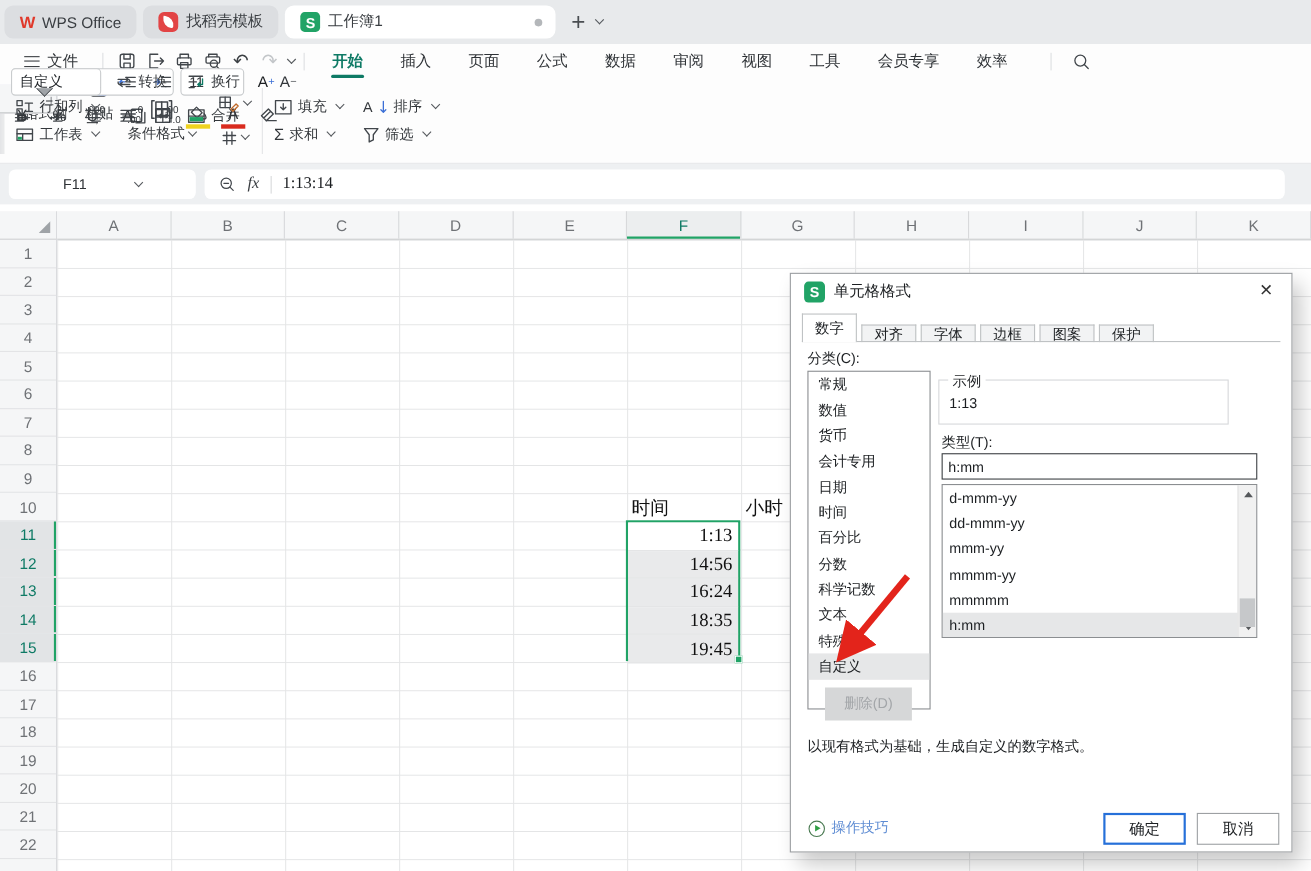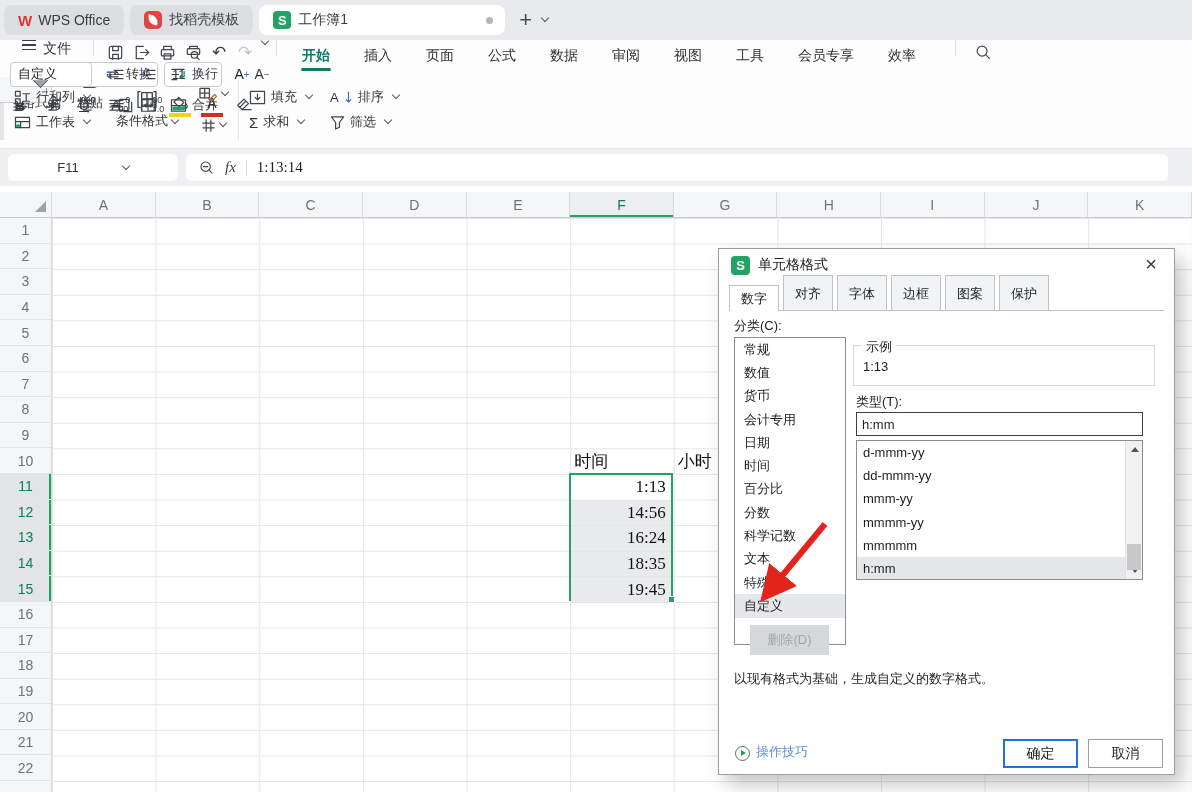--- a/index.html
+++ b/index.html
@@ -13,21 +13,21 @@
   .wtab{height:30px;border-radius:8px;background:#dcdee1;display:flex;align-items:center;gap:7px;padding:0 14px;margin-right:6px;font-size:14px;color:#3a3e42;}
   .wtab.active{background:#fff;width:246px;position:relative;}
   .wlogo{color:#e0392b;font-weight:bold;font-size:15px;letter-spacing:-1px;}
   .docerlogo{width:18px;height:18px;border-radius:5px;background:#e24445;position:relative;}
   .docerlogo i{position:absolute;left:4px;top:4px;width:10px;height:10px;background:#fff;border-radius:0 10px 2px 10px;transform:rotate(8deg);}
   .slogo{width:18px;height:18px;border-radius:4px;background:#21a366;color:#fff;font-weight:bold;font-size:13px;display:flex;align-items:center;justify-content:center;}
   .moddot{position:absolute;right:12px;width:7px;height:7px;border-radius:50%;background:#b4b7ba;}
   .newtab{font-size:22px;color:#4a4e52;margin:0 6px 0 8px;line-height:1;cursor:default;}
 
   
-  .menubar{position:absolute;left:0;top:40px;width:1192px;height:31px;background:#fdfdfd;display:flex;font-size:14px;}
+  .menubar{position:absolute;left:0;top:40px;width:1192px;height:31px;background:#fdfdfd;display:flex;align-items:center;font-size:14px;}
   .hamb{width:14px;height:10px;border-top:1.6px solid #3c4044;border-bottom:1.6px solid #3c4044;position:relative;margin:0 7px 0 22px;}
   .hamb:after{content:"";position:absolute;left:0;top:3.2px;width:100%;height:1.6px;background:#3c4044;}
   .mfile{margin-right:14px;}
   .mico{width:26px;height:24px;display:flex;align-items:center;justify-content:center;}
   .msep{width:1px;height:16px;background:#dddfe1;margin:0 8px;}
   #menu-tabs{display:flex;align-items:center;}
   .menu-tab{padding:0 17px;height:31px;display:flex;align-items:center;color:#2e3236;cursor:default;}
   .menu-tab.active{color:#0e7a65;font-weight:bold;position:relative;}
   .menu-tab.active:after{content:"";position:absolute;left:16px;right:16px;bottom:0;height:3px;background:#0e7a65;border-radius:2px;}
 
@@ -82,27 +82,27 @@
   .time-cell{height:25.6px;display:flex;align-items:center;justify-content:flex-end;padding-right:5px;font-family:"Liberation Serif",serif;font-size:17px;color:#111;background:#e9eaeb;border-bottom:1px solid #e4e5e6;}
   .time-cell:first-child{background:#fff;}
   .fillhandle{position:absolute;right:-4px;bottom:-4px;width:7px;height:7px;background:#21a366;border:1px solid #fff;}
 
   
   .dialog{position:absolute;left:718px;top:248px;width:457px;height:527px;background:#fff;border:1px solid #9b9e a1;border:1px solid #9b9ea1;box-shadow:8px 10px 18px rgba(0,0,0,.22);font-size:13px;color:#1c1f22;}
   .dtitle{position:absolute;left:0;top:0;right:0;height:32px;display:flex;align-items:center;gap:8px;padding:0 12px;font-size:14px;}
   .dclose{position:absolute;right:10px;top:4px;font-size:20px;color:#333;width:26px;text-align:center;}
   .dtabs{position:absolute;left:10px;top:36px;right:10px;height:26px;display:flex;align-items:flex-end;}
   .dtabs:after{content:"";position:absolute;left:0;right:0;bottom:0;height:1px;background:#bfc2c4;}
-  .dtab{height:36px;padding:0 11px;display:flex;align-items:center;border:1px solid #bfc2c4;border-bottom:none;margin-right:4px;background:#f2f3f4;position:relative;}
+  .dtab{height:16px;padding:0 11px;display:flex;align-items:center;border:1px solid #bfc2c4;border-bottom:none;margin-right:4px;background:#f2f3f4;position:relative;}
   .dtab.active{background:#fff;height:26px;z-index:2;}
   .dlabel{position:absolute;font-size:13px;color:#1c1f22;}
   #cat-list{position:absolute;left:15px;top:88px;width:112px;height:308px;border:1px solid #8b8e91;background:#fff;overflow:hidden;}
   .cat-item{height:23.3px;display:flex;align-items:center;padding-left:9px;}
   .cat-item.sel{background:#e6e7e8;}
-  .samplebox{position:absolute;left:134px;top:96px;width:302px;height:41px;border:1px solid #d6d8da;}
+  .samplebox{position:absolute;left:134px;top:96px;width:264px;height:41px;border:1px solid #d6d8da;}
   .samplebox .leg{position:absolute;left:8px;top:-8px;background:#fff;padding:0 4px;}
   .sampleval{position:absolute;left:9px;top:13px;}
   #type-input{position:absolute;left:137px;top:163px;width:287px;height:24px;border:1px solid #3c4044;display:flex;align-items:center;padding-left:5px;background:#fff;}
   #type-list{position:absolute;left:137px;top:191px;width:287px;height:140px;border:1px solid #8b8e91;background:#fff;overflow:hidden;}
   .type-item{height:23.2px;display:flex;align-items:center;padding-left:6px;}
   .type-item.sel{background:#e6e7e8;}
   .vscroll{position:absolute;right:0;top:0;width:17px;bottom:0;background:#f1f1f1;border-left:1px solid #e2e2e2;}
   .varr{position:absolute;left:4.5px;width:0;height:0;border-left:4px solid transparent;border-right:4px solid transparent;}
   .varr.up{top:6px;border-bottom:5px solid #55585b;}
   .varr.dn{bottom:6px;border-top:5px solid #55585b;}

